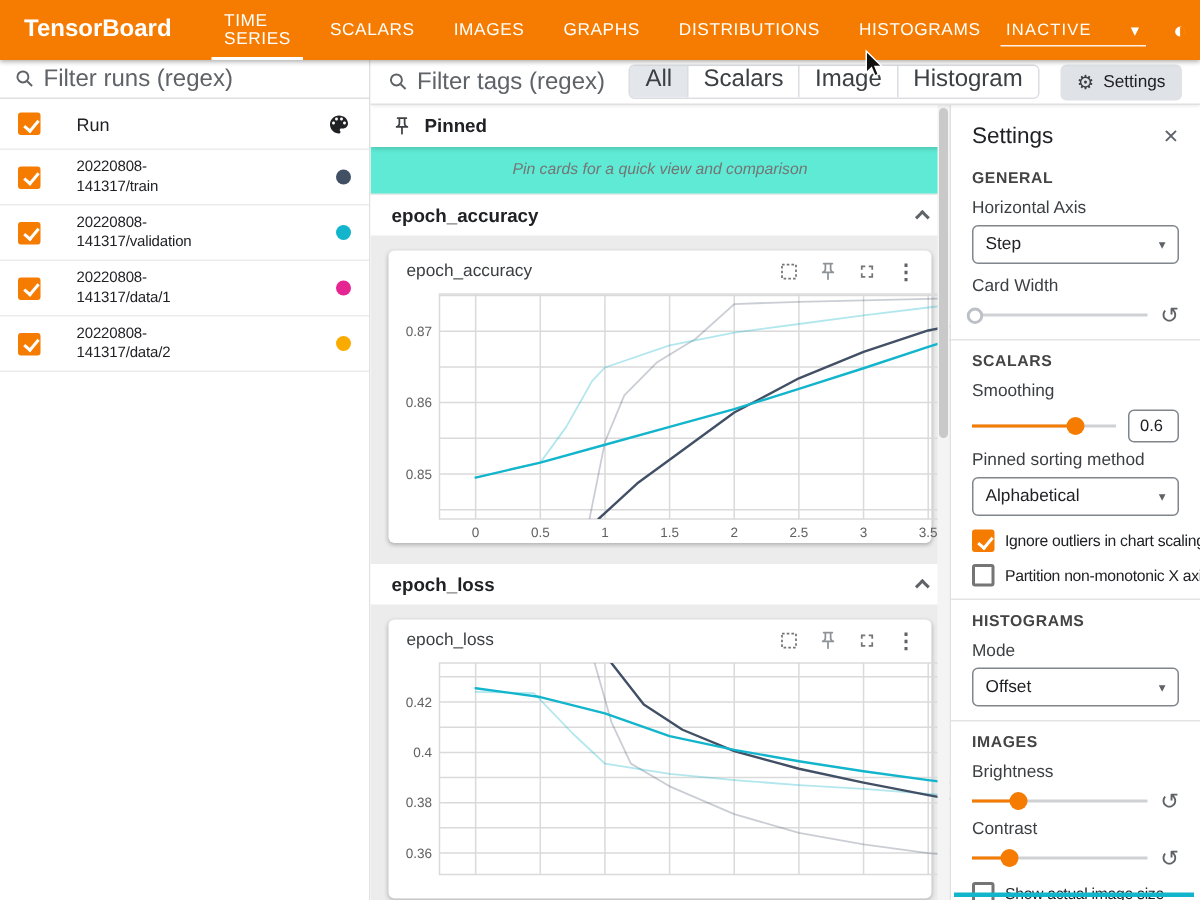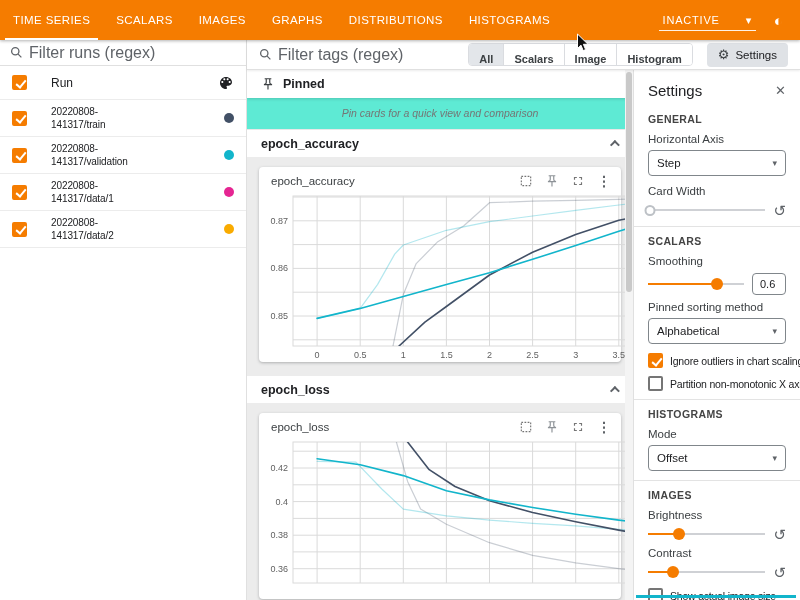--- a/index.html
+++ b/index.html
@@ -41,22 +41,22 @@
   .checkbox.checked { background:#f57c00; border-color:#f57c00; }
   .checkbox.checked::after { content:""; position:absolute; left:3.5px; top:0.5px;
     width:4px; height:8px; border:solid #fff; border-width:0 2px 2px 0; transform:rotate(40deg); }
 
   .main-col { flex:1; display:flex; flex-direction:column; min-width:0; }
   .topbar { flex:0 0 30px; display:flex; align-items:center; padding:0 8px 0 12px;
     border-bottom:1px solid #e0e0e0; box-shadow:0 1px 2px rgba(0,0,0,.08);
     position:relative; z-index:10; background:#fff; }
   .chip-group { display:flex; border:1px solid #dadce0; border-radius:4px;
     overflow:hidden; margin:0 14px 0 8px; flex:0 0 auto; }
-  .chip { padding:0 10px; height:21px; display:flex; align-items:flex-end;
-    font-size:11px; color:#3c4043; cursor:pointer; background:#fff;font-weight:bold; }
+  .chip { padding:0 10px; height:21px; display:flex; align-items:flex-start;
+    font-size:16px; color:#3c4043; cursor:pointer; background:#fff; }
   .chip + .chip { border-left:1px solid #dadce0; }
   .chip.selected { background:#e3e6ea; }
   .settings-btn { display:flex; align-items:center; gap:6px; height:24px; padding:0 11px;
     border:none; border-radius:4px; background:#dfe2e6; font-family:inherit;
     font-size:11.5px; color:#202124; cursor:pointer; margin-right:4px; flex:0 0 auto; }
   .settings-btn .g { font-size:13px; line-height:1; color:#3c4043; }
 
   .main-row { flex:1; display:flex; min-height:0; }
   .cards-area { flex:1; min-width:0; position:relative; overflow:hidden; background:#fff; }
   .pinned-bar { height:28px; display:flex; align-items:center; gap:8px; padding:0 14px;
@@ -111,20 +111,21 @@
   .panel-accent { position:absolute; left:2px; right:4px; bottom:2px; height:3px; }
 
   .cursor-svg { position:absolute; left:576px; top:33px; z-index:99; pointer-events:none; }
 </style>
 </head>
 <body>
 
 <div class="app">
 
   <header class="header">
+    <div class="logo">TensorBoard</div>
     <nav class="tabs">
       <div class="tab active">
           <span>TIME SERIES</span>
         </div>
       <div class="tab">
           <span>SCALARS</span>
         </div>
       <div class="tab">
           <span>IMAGES</span>
         </div>

